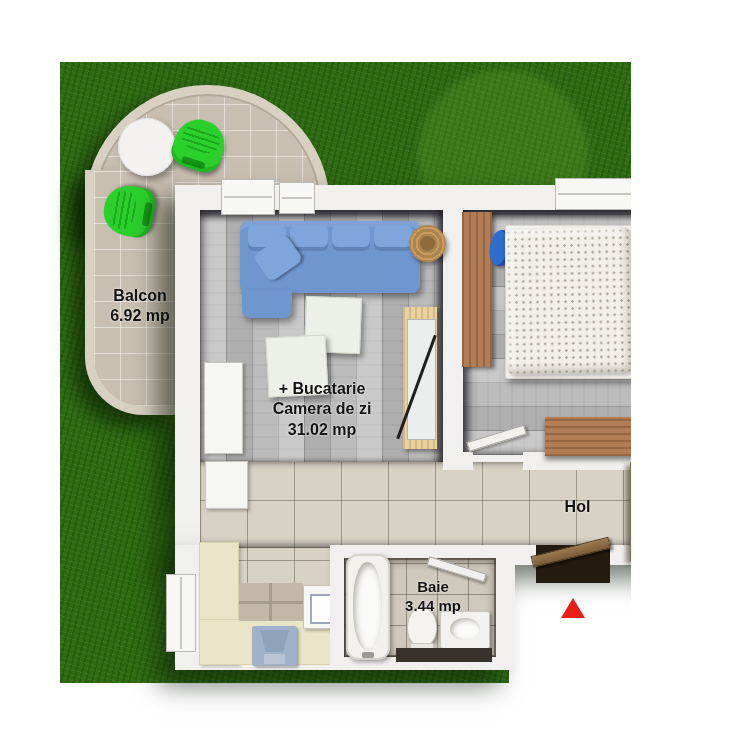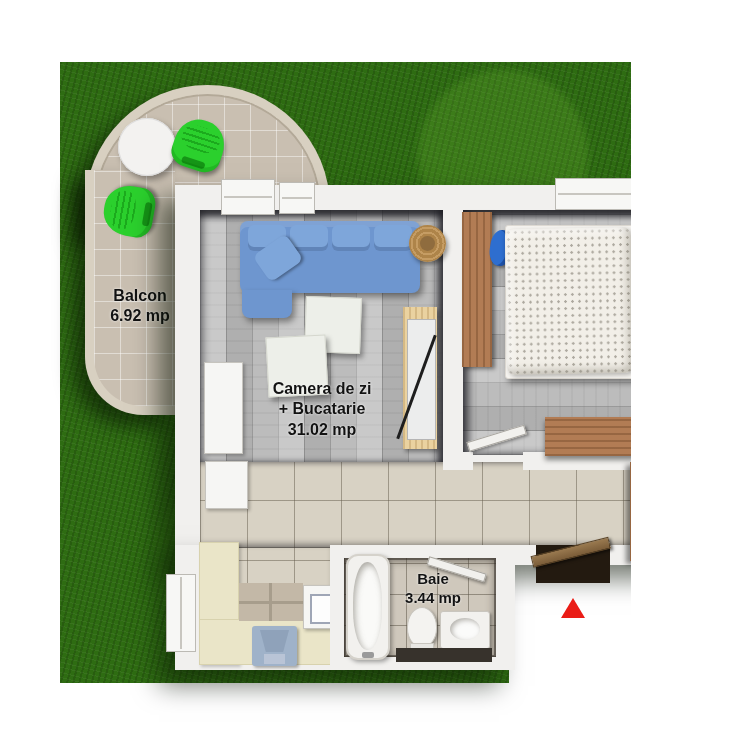--- a/index.html
+++ b/index.html
@@ -151,22 +151,22 @@
     <div class="abs" style="left:30%;top:30%;width:40%;height:40%;border-radius:50%;background:#8f6c3e;"></div>
   </div>
   <div class="abs" style="left:403px;top:307px;width:34px;height:142px;background-color:#ead2a0;
               background-image:repeating-linear-gradient(90deg, rgba(150,110,50,.25) 0 2px, transparent 2px 6px);
               box-shadow:2px 3px 4px rgba(0,0,0,.35);"></div>
   <div class="abs" style="left:407px;top:319px;width:27px;height:119px;background:#eceded;border:1px solid #b5b5b5;"></div>
   <div class="abs" style="left:415px;top:332px;width:3px;height:110px;background:#1e1e1e;transform:rotate(20deg);"></div>
   <div class="abs white-box" style="left:204px;top:362px;width:37px;height:90px;"></div>
   <div class="abs white-box" style="left:205px;top:461px;width:41px;height:46px;"></div>
   <div class="abs room-label fs16" style="left:247px;top:379px;width:150px;">
+    <div>+ Bucatarie</div>
     <div>Camera de zi</div>
-    <div>+ Bucatarie</div>
     <div>31.02 mp</div>
   </div>
 
   <div class="abs" style="left:199px;top:542px;width:40px;height:123px;background:#eae5c8;border:1px solid #d8d2ae;
               box-sizing:border-box;box-shadow:2px 2px 3px rgba(0,0,0,.2);"></div>
   <div class="abs" style="left:199px;top:619px;width:147px;height:46px;background:#eae5c8;border:1px solid #d8d2ae;
               box-sizing:border-box;"></div>
   <div class="abs" style="left:239px;top:583px;width:64px;height:38px;background-color:#c3b8a7;
               background-image:linear-gradient(90deg, transparent 0 30px, #a79d8c 30px 33px, transparent 33px),
                                linear-gradient(0deg, transparent 0 17px, #a79d8c 17px 20px, transparent 20px);"></div>
@@ -195,20 +195,21 @@
                 background-image:radial-gradient(rgba(105,100,88,.5) 1px, transparent 1.5px);
                 background-size:7px 7px;
                 box-shadow:inset -4px -4px 8px rgba(120,115,100,.4), inset 4px 4px 8px rgba(255,255,255,.7), 2px 2px 4px rgba(0,0,0,.25);"></div>
   </div>
   <div class="abs wood-grain-h" style="left:545px;top:417px;width:128px;height:39px;box-shadow:0 4px 5px rgba(0,0,0,.45);"></div>
   <div class="abs room-label fs16" style="left:508px;top:381px;width:140px;">
   </div>
 
   <div class="abs wood-grain-v" style="left:630px;top:462px;width:43px;height:99px;box-shadow:-4px 3px 5px rgba(0,0,0,.45);"></div>
   <div class="abs room-label fs16" style="left:520px;top:497px;width:115px;">
+    <div>Hol</div>
   </div>
   <div class="abs" style="left:536px;top:545px;width:74px;height:38px;background:#231a10;"></div>
   <div class="abs" style="left:532px;top:556px;width:78px;height:10px;transform:rotate(-14deg);transform-origin:left center;
               background:linear-gradient(#9a7a50,#7a5c38);border:1px solid #5a4326;
               box-shadow:2px 2px 3px rgba(0,0,0,.5);"></div>
 
   <div class="abs wall" style="left:330px;top:545px;width:180px;height:125px;">
     <div class="abs tile-small bath-shade" style="left:14px;top:13px;width:152px;height:99px;"></div>
     <div class="abs" style="left:16px;top:9px;width:44px;height:106px;background:#f2f1ee;border:2px solid #d5d2cb;
                 border-radius:12px;box-sizing:border-box;box-shadow:2px 2px 4px rgba(0,0,0,.35);">
@@ -220,21 +221,21 @@
                 border-radius:50% 50% 46% 46%;box-shadow:2px 2px 3px rgba(0,0,0,.3);"></div>
     <div class="abs" style="left:80px;top:98px;width:22px;height:9px;background:#e8e7e3;border:1px solid #c9c6bf;"></div>
     <div class="abs" style="left:110px;top:66px;width:48px;height:36px;background:#f2f1ee;border:1px solid #c9c6bf;
                 border-radius:3px;box-shadow:2px 2px 3px rgba(0,0,0,.3);">
       <div class="abs" style="left:9px;top:6px;width:30px;height:22px;background:#fbfbfa;border-radius:50%;
                   box-shadow:inset 2px 2px 5px rgba(110,105,95,.5);"></div>
     </div>
     <div class="abs" style="left:66px;top:103px;width:96px;height:14px;background:#37322c;"></div>
     <div class="abs" style="left:98px;top:11px;width:58px;height:7px;background:#f1f0ed;border:1px solid #a9a69f;
                 transform:rotate(17deg);transform-origin:left center;box-shadow:2px 2px 3px rgba(0,0,0,.35);"></div>
-    <div class="abs room-label fs15" style="left:43px;top:24px;width:120px;">
+    <div class="abs room-label fs15" style="left:43px;top:32px;width:120px;">
       <div>Baie</div>
       <div>3.44 mp</div>
     </div>
   </div>
 
   <div class="abs" style="left:561px;top:598px;width:0;height:0;
               border-left:12px solid transparent;border-right:12px solid transparent;
               border-bottom:20px solid #ea1c16;"></div>
 
 </div>

